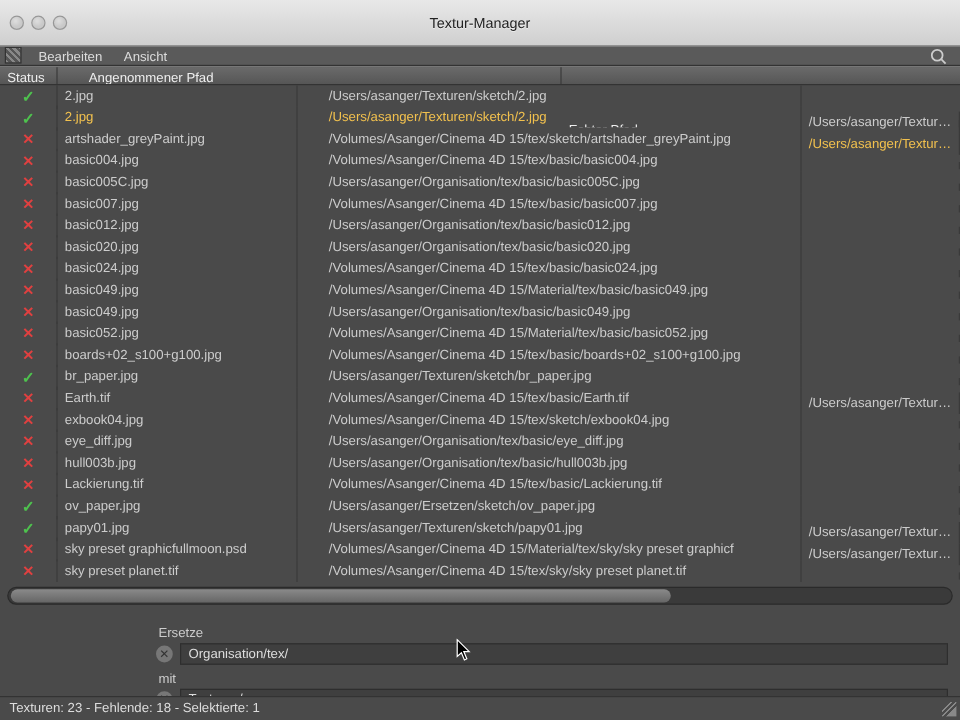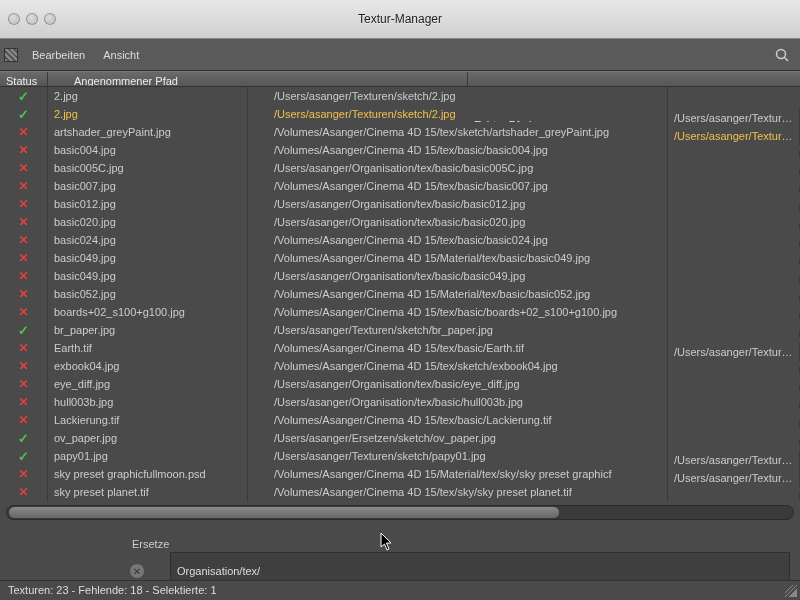--- a/index.html
+++ b/index.html
@@ -18,25 +18,25 @@
   background: linear-gradient(#e8e8e8, #cfcfcf);
   border-bottom: 1px solid #888;
   display: flex;
   align-items: center;
   position: relative;
 }
 .traffic { display: flex; gap: 6px; margin-left: 8px; }
 .tl { width: 12px; height: 12px; border-radius: 50%; border: 1px solid rgba(0,0,0,.25); background: radial-gradient(circle at 40% 35%, #fff6, #0000 55%), #c9c9c9; }
 .title { position: absolute; left: 0; right: 0; text-align: center; color: #222; font-size: 12px; text-shadow: 0 1px 0 #fff8; }
 .menubar {
-  height: 32px;
+  height: 16px;
   background: #5a5a5a;
   border-bottom: 1px solid #333;
   display: flex;
-  align-items: center;
+  align-items: flex-start;
   padding: 0 4px;
   gap: 2px;
 }
 .hatch {
   width: 14px; height: 14px; margin-right: 4px;
   background: repeating-linear-gradient(45deg,#888 0 2px,#555 2px 4px);
   border:1px solid #333;
 }
 .menu-item { padding: 3px 8px; color: #ddd; cursor: default; }
 .spacer { flex: 1; }
@@ -78,22 +78,22 @@
 .lbl { color: #ccc; margin: 6px 0 2px 2px; }
 .clearbtn {
   width: 14px; height: 14px; border-radius: 50%;
   background: #777; display:flex; align-items:center; justify-content:center;
   color:#333; font-size: 10px; cursor: pointer;
 }
 .txtfield {
   flex: 1; height: 18px;
   background: #3f3f3f;
   border: 1px solid #2e2e2e;
-  color: #ddd; padding: 18px 6px;
-  font-family: inherit; font-size: 11px; margin-left: 20px;
+  color: #ddd; padding: 8px 6px;
+  font-family: inherit; font-size: 11px;
 }
 .btnrow { display: flex; gap: 8px; align-items: center; margin-top: 6px; }
 .btn {
   background: linear-gradient(#7a7a7a,#5e5e5e);
   border: 1px solid #333; border-radius: 10px;
   padding: 2px 12px; color: #eee; font-size: 11px;
   display: flex; align-items: center; gap: 5px; cursor: pointer;
 }
 .caret { width:0;height:0;border-left:4px solid transparent;border-right:4px solid transparent;border-top:5px solid #ddd; }
 .cursor { position: absolute; left: 380px; top: 532px; pointer-events:none; }

